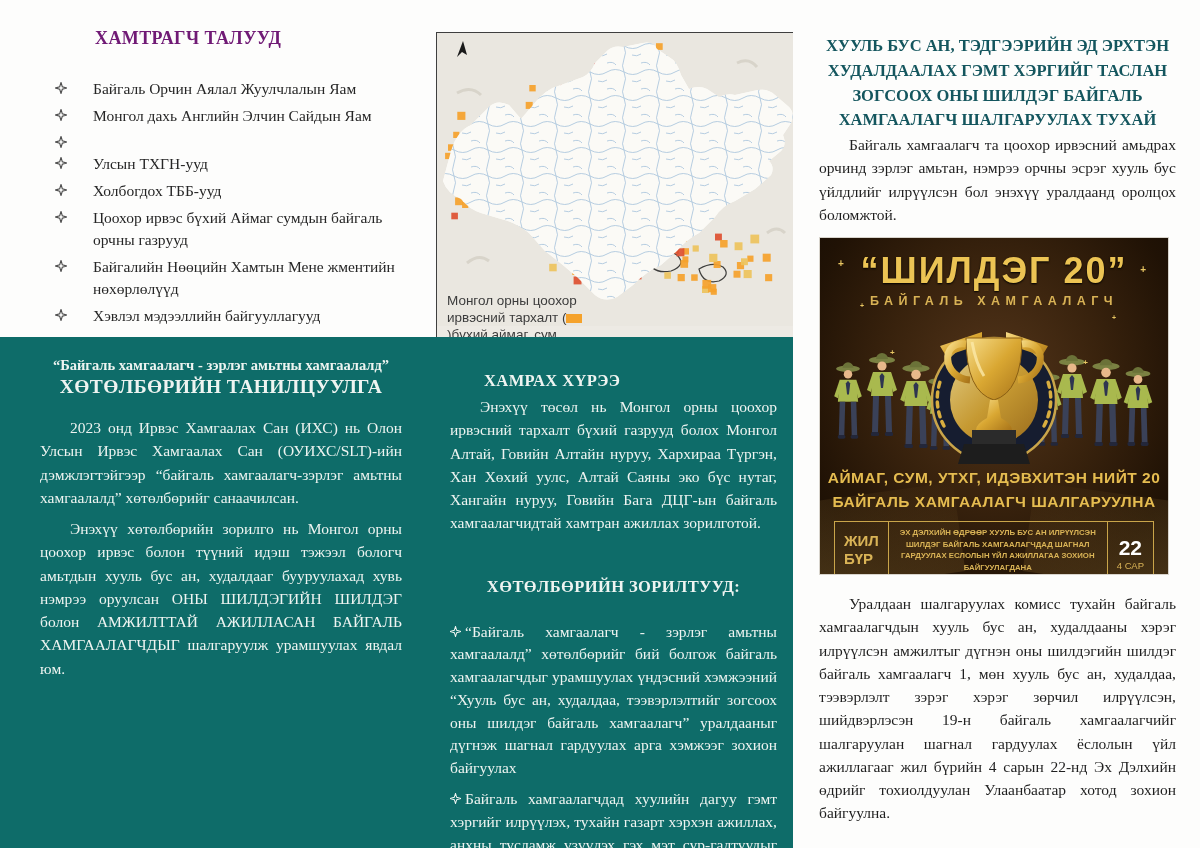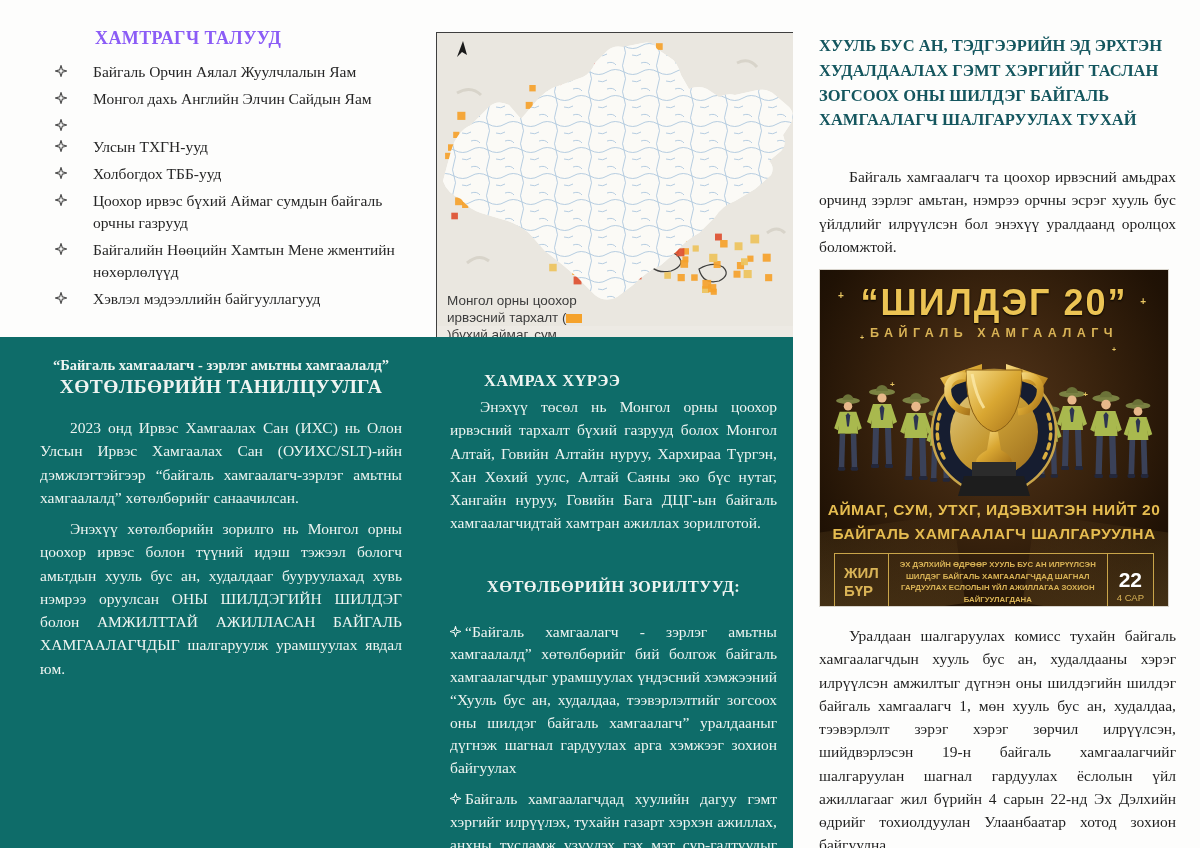--- a/index.html
+++ b/index.html
@@ -2,21 +2,21 @@
 <html><head>
 <meta charset="utf-8">
 <style>
   * { margin:0; padding:0; box-sizing:border-box; }
   html,body { width:1200px; height:848px; }
   body { font-family:"Liberation Serif", serif; background:#ffffff; position:relative; overflow:hidden; }
   .page { position:absolute; inset:0; background:#fdfdfc; }
 
   
   .col-left { position:absolute; left:35px; top:28px; width:388px; }
-  .left-title { font-size:18px; font-weight:bold; color:#8b5cf6; letter-spacing:.4px; margin-left:60px; margin-bottom:12px; }
+  .left-title { font-size:18px; font-weight:bold; color:#701a75; letter-spacing:.4px; margin-left:60px; margin-bottom:29px; }
   .partners { list-style:none; }
   .partners li { display:flex; align-items:flex-start; margin-bottom:5px; font-size:15.5px; line-height:1.42; color:#262626; }
   .partners .star { flex:0 0 12px; margin:4px 26px 0 20px; }
   .star svg { display:block; }
 
   
   .map-panel { position:absolute; left:436px; top:32px; width:361px; height:372px; background:#edeae4; border:1.5px solid #3f3f3f; overflow:hidden; }
   .map-label { position:absolute; left:10px; bottom:42px; width:138px; font-family:"Liberation Sans", sans-serif; font-size:13.5px; line-height:1.28; color:#3c3c3c; }
   .swatch { display:inline-block; width:16px; height:9px; background:#f5a22b; vertical-align:-1px; }
   .map-legend { position:absolute; left:66px; bottom:8px; display:flex; gap:15px; font-family:"Liberation Sans", sans-serif; font-size:12.5px; color:#3c3c3c; align-items:center; }
@@ -34,21 +34,21 @@
   .teal-title { text-align:center; font-weight:bold; font-size:19.5px; letter-spacing:.4px; margin-bottom:18px; }
   .teal p { font-size:15.5px; line-height:1.5; text-align:justify; text-indent:30px; margin-bottom:8px; }
   .h-teal { font-weight:bold; font-size:16.5px; letter-spacing:.4px; }
   .h-scope { margin:14px 0 4px 34px; }
   .h-goals { margin:42px 0 24px 0; text-align:center; }
   .obj-item { font-size:15.5px; line-height:1.47; text-align:justify; margin-bottom:8px; }
   .obj-item .star { display:inline-block; margin-right:4px; }
 
   
   .col-right { position:absolute; left:793px; top:0; width:407px; height:848px; background:#fdfdfc; padding:34px 24px 0 26px; }
-  .right-title { font-weight:bold; font-size:16.5px; line-height:1.5; color:#14565e; margin-bottom:32px; }
+  .right-title { text-align:center; font-weight:bold; font-size:16.5px; line-height:1.5; color:#14565e; margin-bottom:0; }
   .col-right p { font-size:15.5px; line-height:1.5; text-align:justify; text-indent:30px; color:#1f1f1f; }
   .col-right .p1 { margin-bottom:12px; }
   .col-right .p2 { margin-top:18px; }
 
   
   .poster { position:relative; width:348px; height:336px; margin-left:1px; background:radial-gradient(ellipse at 50% 42%, #53351a 0%, #38220d 45%, #201205 80%, #170d04 100%); overflow:hidden; box-shadow:0 0 0 1px #d8d4cc; }
   .poster:before { content:""; position:absolute; left:-40px; bottom:-10px; width:180px; height:90px; background:linear-gradient(25deg, rgba(220,170,80,.28), rgba(0,0,0,0)); transform:rotate(-8deg); }
   .poster:after { content:""; position:absolute; right:-40px; bottom:-10px; width:180px; height:90px; background:linear-gradient(-25deg, rgba(220,170,80,.28), rgba(0,0,0,0)); transform:rotate(8deg); }
   .poster-title { text-align:center; font-family:"Liberation Sans", sans-serif; font-weight:bold; font-size:36px; color:#ecc454; letter-spacing:2px; margin-top:12px; text-shadow:0 1px 2px #000; }
   .poster-sub { text-align:center; font-family:"Liberation Sans", sans-serif; font-weight:bold; font-size:12.5px; color:#d8b255; letter-spacing:5.5px; margin-top:2px; }

